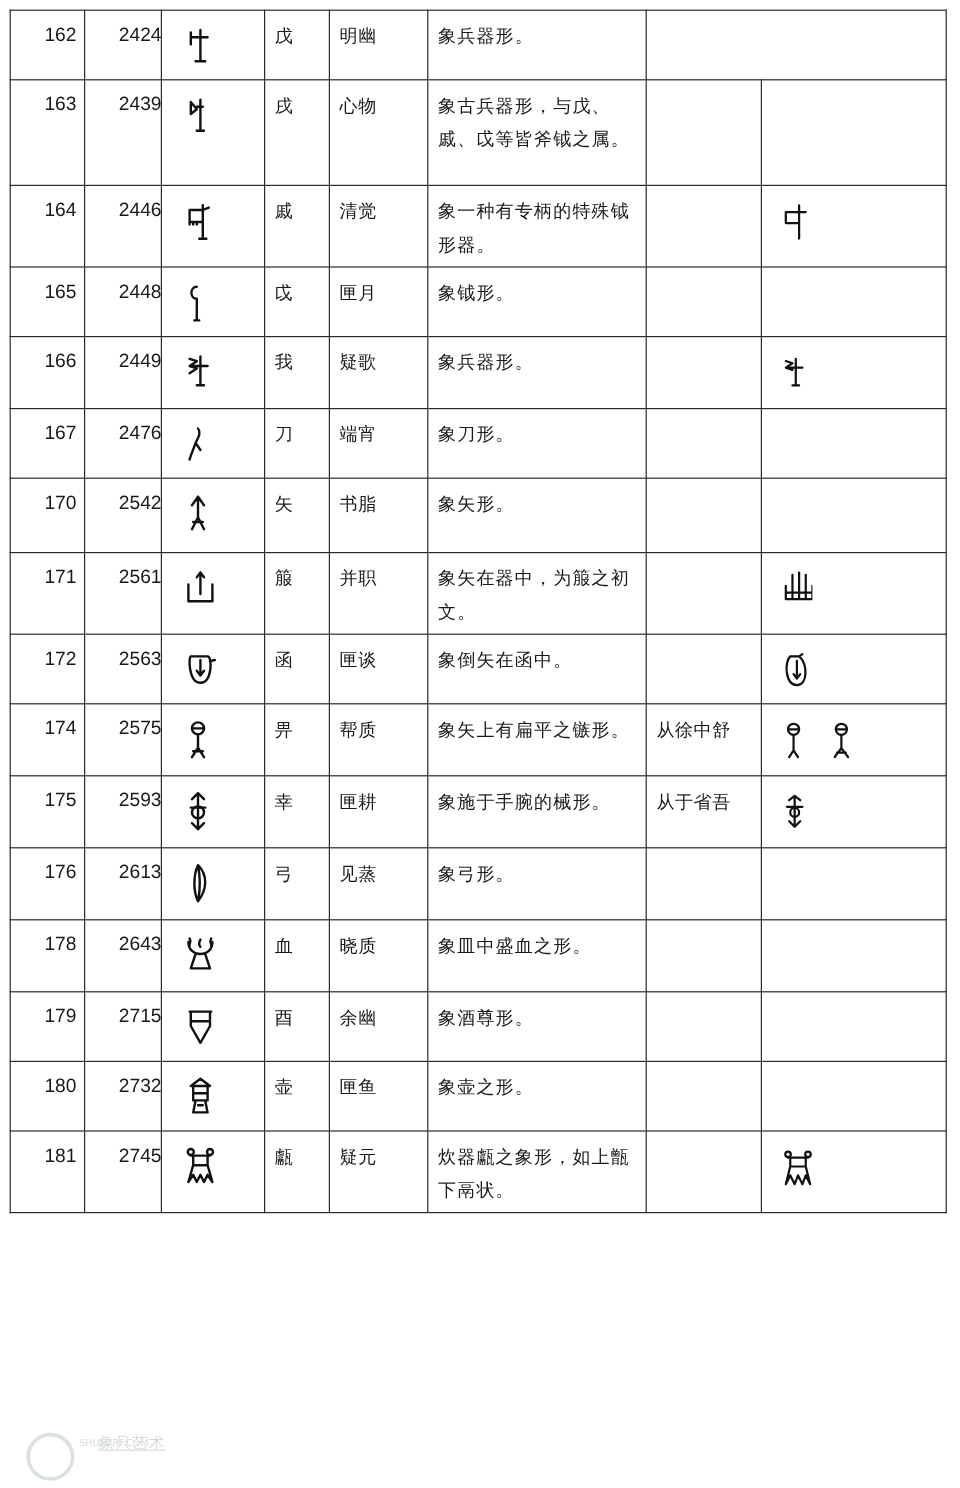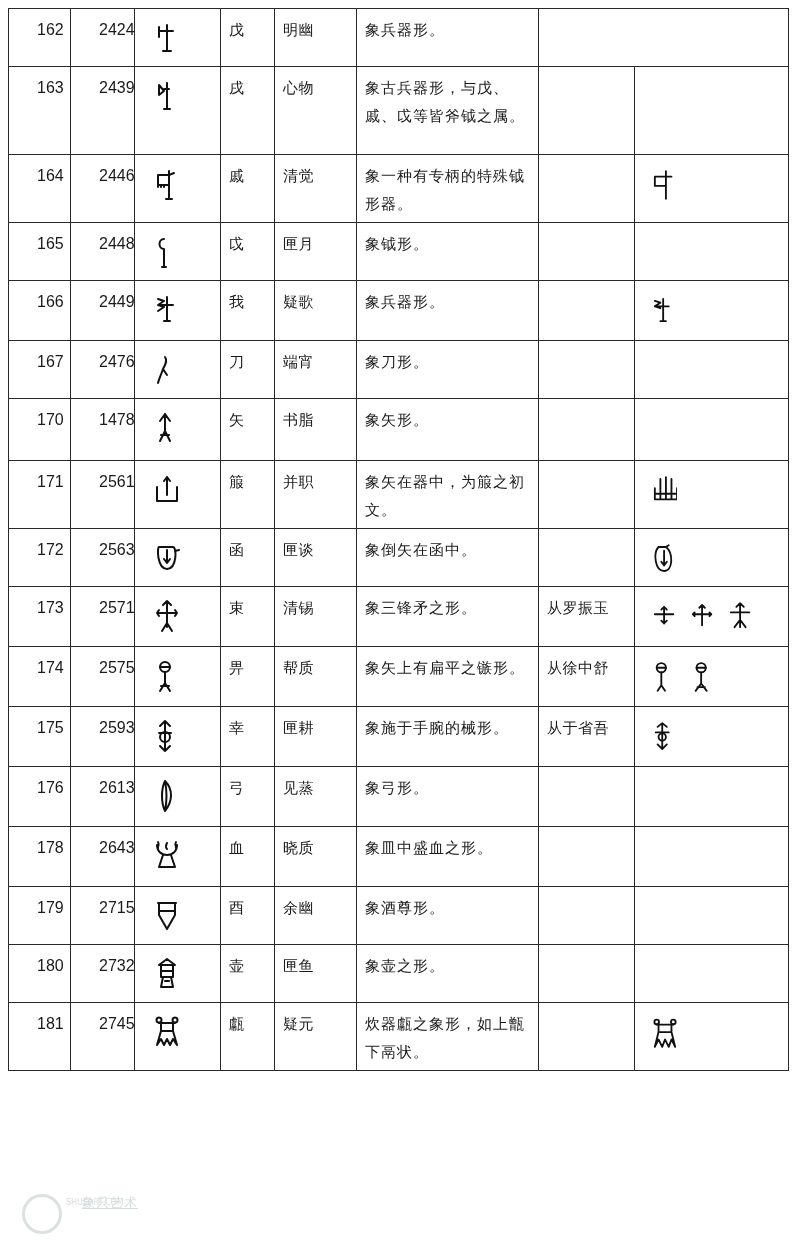--- a/index.html
+++ b/index.html
@@ -105,21 +105,21 @@
               <path d="M10 4 C13 8 10 12 8 16 C6 22 4 26 3 30 M8 16 L12 22"></path>
             </svg></td>
           <td class="char">刀</td>
           <td class="src">端宵</td>
           <td class="desc">象刀形。</td>
           <td class="src"></td>
           <td class="variants"></td>
         </tr>
         <tr style="height: 62px;">
           <td class="num">170</td>
-          <td class="num">1478</td>
+          <td class="num">2542</td>
           <td class="glyph"><svg width="26" height="34" viewBox="0 0 26 34" fill="none" stroke="#111" stroke-width="2" stroke-linecap="round" stroke-linejoin="round">
               <path d="M5 10 L10 3 L15 10 M10 3 L10 20 M10 20 L5 30 M10 20 L15 30 M6 24 L14 24"></path>
             </svg></td>
           <td class="char">矢</td>
           <td class="src">书脂</td>
           <td class="desc">象矢形。</td>
           <td class="src"></td>
           <td class="variants"></td>
         </tr>
         <tr style="height: 60px;">
@@ -141,38 +141,20 @@
           <td class="num">2563</td>
           <td class="glyph"><svg width="26" height="34" viewBox="0 0 26 34" fill="none" stroke="#111" stroke-width="2" stroke-linecap="round" stroke-linejoin="round">
               <path d="M4 6 C2 6 2 28 12 28 C22 28 22 6 18 6 Z M12 9 L12 22 M9 18 L12 22 L15 18 M20 10 L24 9"></path>
             </svg></td>
           <td class="char">函</td>
           <td class="src">匣谈</td>
           <td class="desc">象倒矢在函中。</td>
           <td class="src"></td>
           <td class="variants"><svg width="24" height="32" viewBox="0 0 26 34" fill="none" stroke="#111" stroke-width="2" stroke-linecap="round" stroke-linejoin="round">
               <path d="M6 4 C0 10 2 30 12 30 C22 30 22 10 14 4 Z M12 8 L12 24 M9 20 L12 24 L15 20 M14 4 L17 2"></path>
-            </svg></td>
-        </tr>
-        <tr style="height: 60px;">
-          <td class="num">173</td>
-          <td class="num">2571</td>
-          <td class="glyph"><svg width="26" height="34" viewBox="0 0 26 34" fill="none" stroke="#111" stroke-width="2" stroke-linecap="round" stroke-linejoin="round">
-              <path d="M12 2 L12 28 M8 6 L12 2 L16 6 M2 14 L22 14 M4 11 L2 14 L4 17 M20 11 L22 14 L20 17 M12 24 L7 32 M12 24 L17 32"></path>
-            </svg></td>
-          <td class="char">束</td>
-          <td class="src">清锡</td>
-          <td class="desc">象三锋矛之形。</td>
-          <td class="src">从罗振玉</td>
-          <td class="variants"><svg width="24" height="32" viewBox="0 0 26 34" fill="none" stroke="#111" stroke-width="2" stroke-linecap="round" stroke-linejoin="round">
-              <path d="M2 14 L22 14 M12 6 L12 24 M9 9 L12 6 L15 9 M9 21 L12 24 L15 21"></path>
-            </svg><svg width="24" height="32" viewBox="0 0 26 34" fill="none" stroke="#111" stroke-width="2" stroke-linecap="round" stroke-linejoin="round">
-              <path d="M2 14 L22 14 M12 4 L12 26 M9 7 L12 4 L15 7 M4 12 L2 14 L4 16 M20 12 L22 14 L20 16"></path>
-            </svg><svg width="24" height="32" viewBox="0 0 26 34" fill="none" stroke="#111" stroke-width="2" stroke-linecap="round" stroke-linejoin="round">
-              <path d="M12 2 L12 28 M8 6 L12 2 L16 6 M2 12 L22 12 M12 20 L6 28 M12 20 L18 28"></path>
             </svg></td>
         </tr>
         <tr style="height: 60px;">
           <td class="num">174</td>
           <td class="num">2575</td>
           <td class="glyph"><svg width="26" height="34" viewBox="0 0 26 34" fill="none" stroke="#111" stroke-width="2" stroke-linecap="round" stroke-linejoin="round">
               <circle cx="10" cy="8" r="5"></circle>
               <path d="M5 8 L15 8 M10 13 L10 24 M10 24 L5 32 M10 24 L15 32 M6 27 L14 27"></path>
             </svg></td>
           <td class="char">畀</td>

